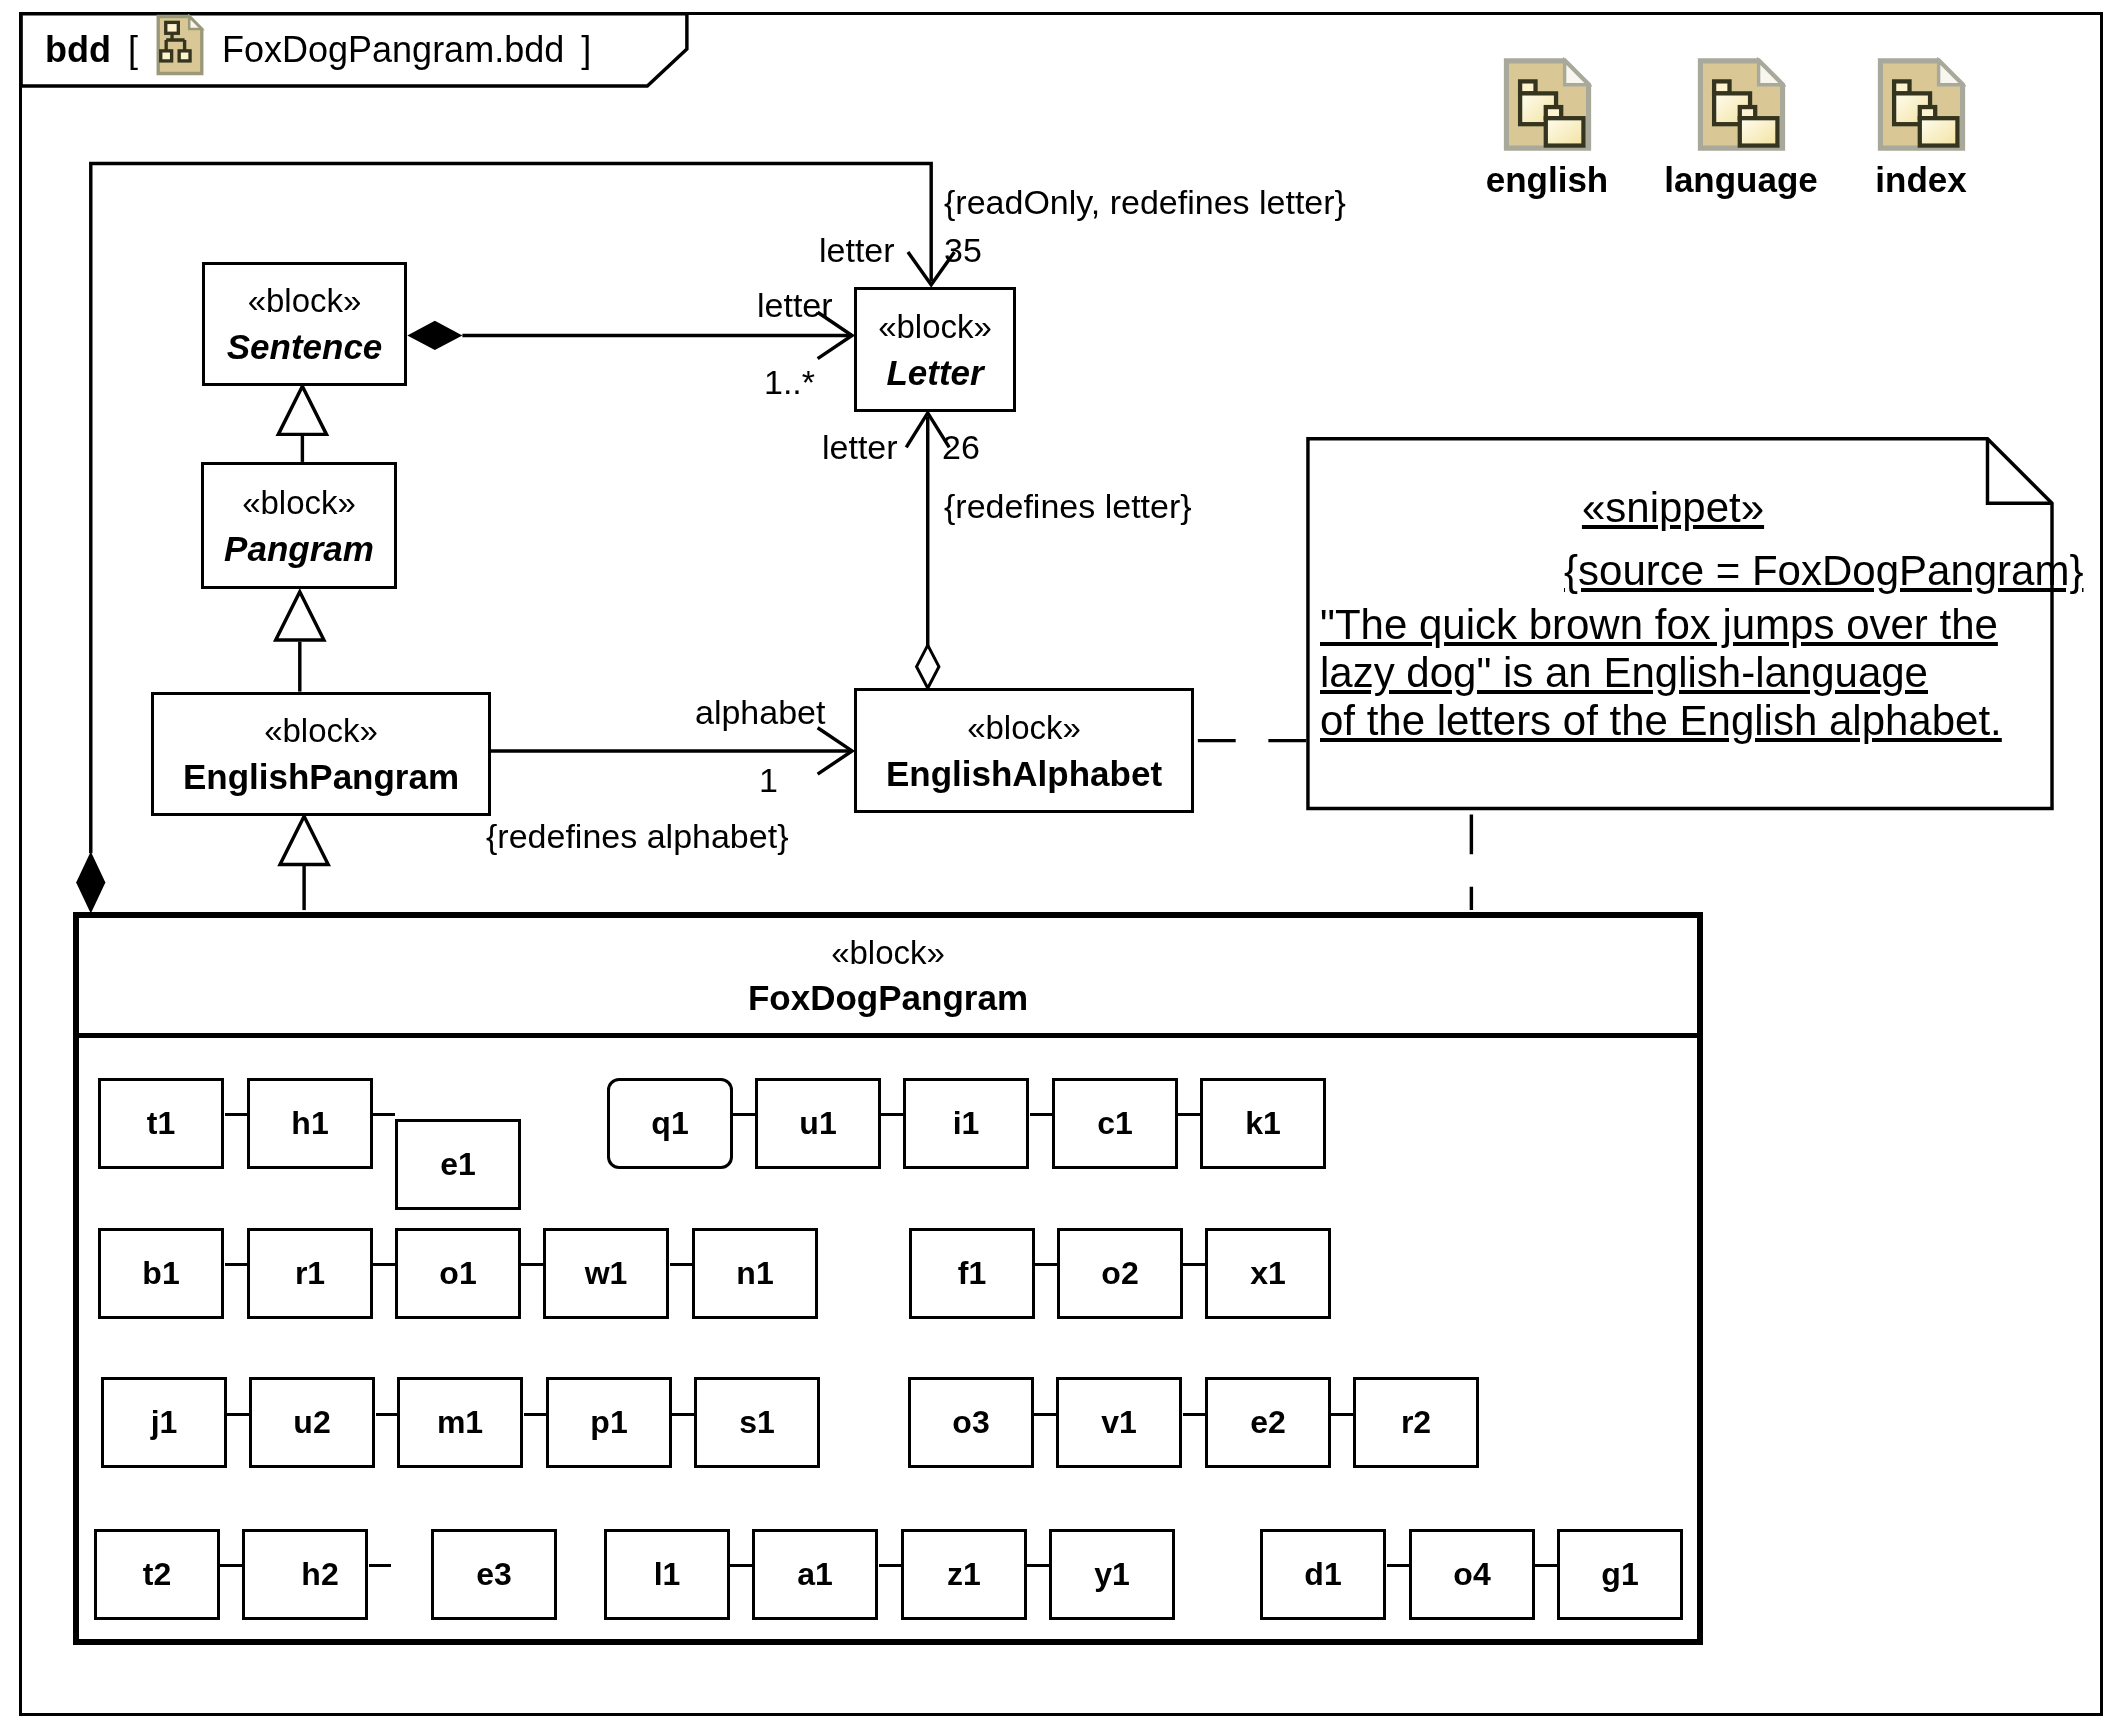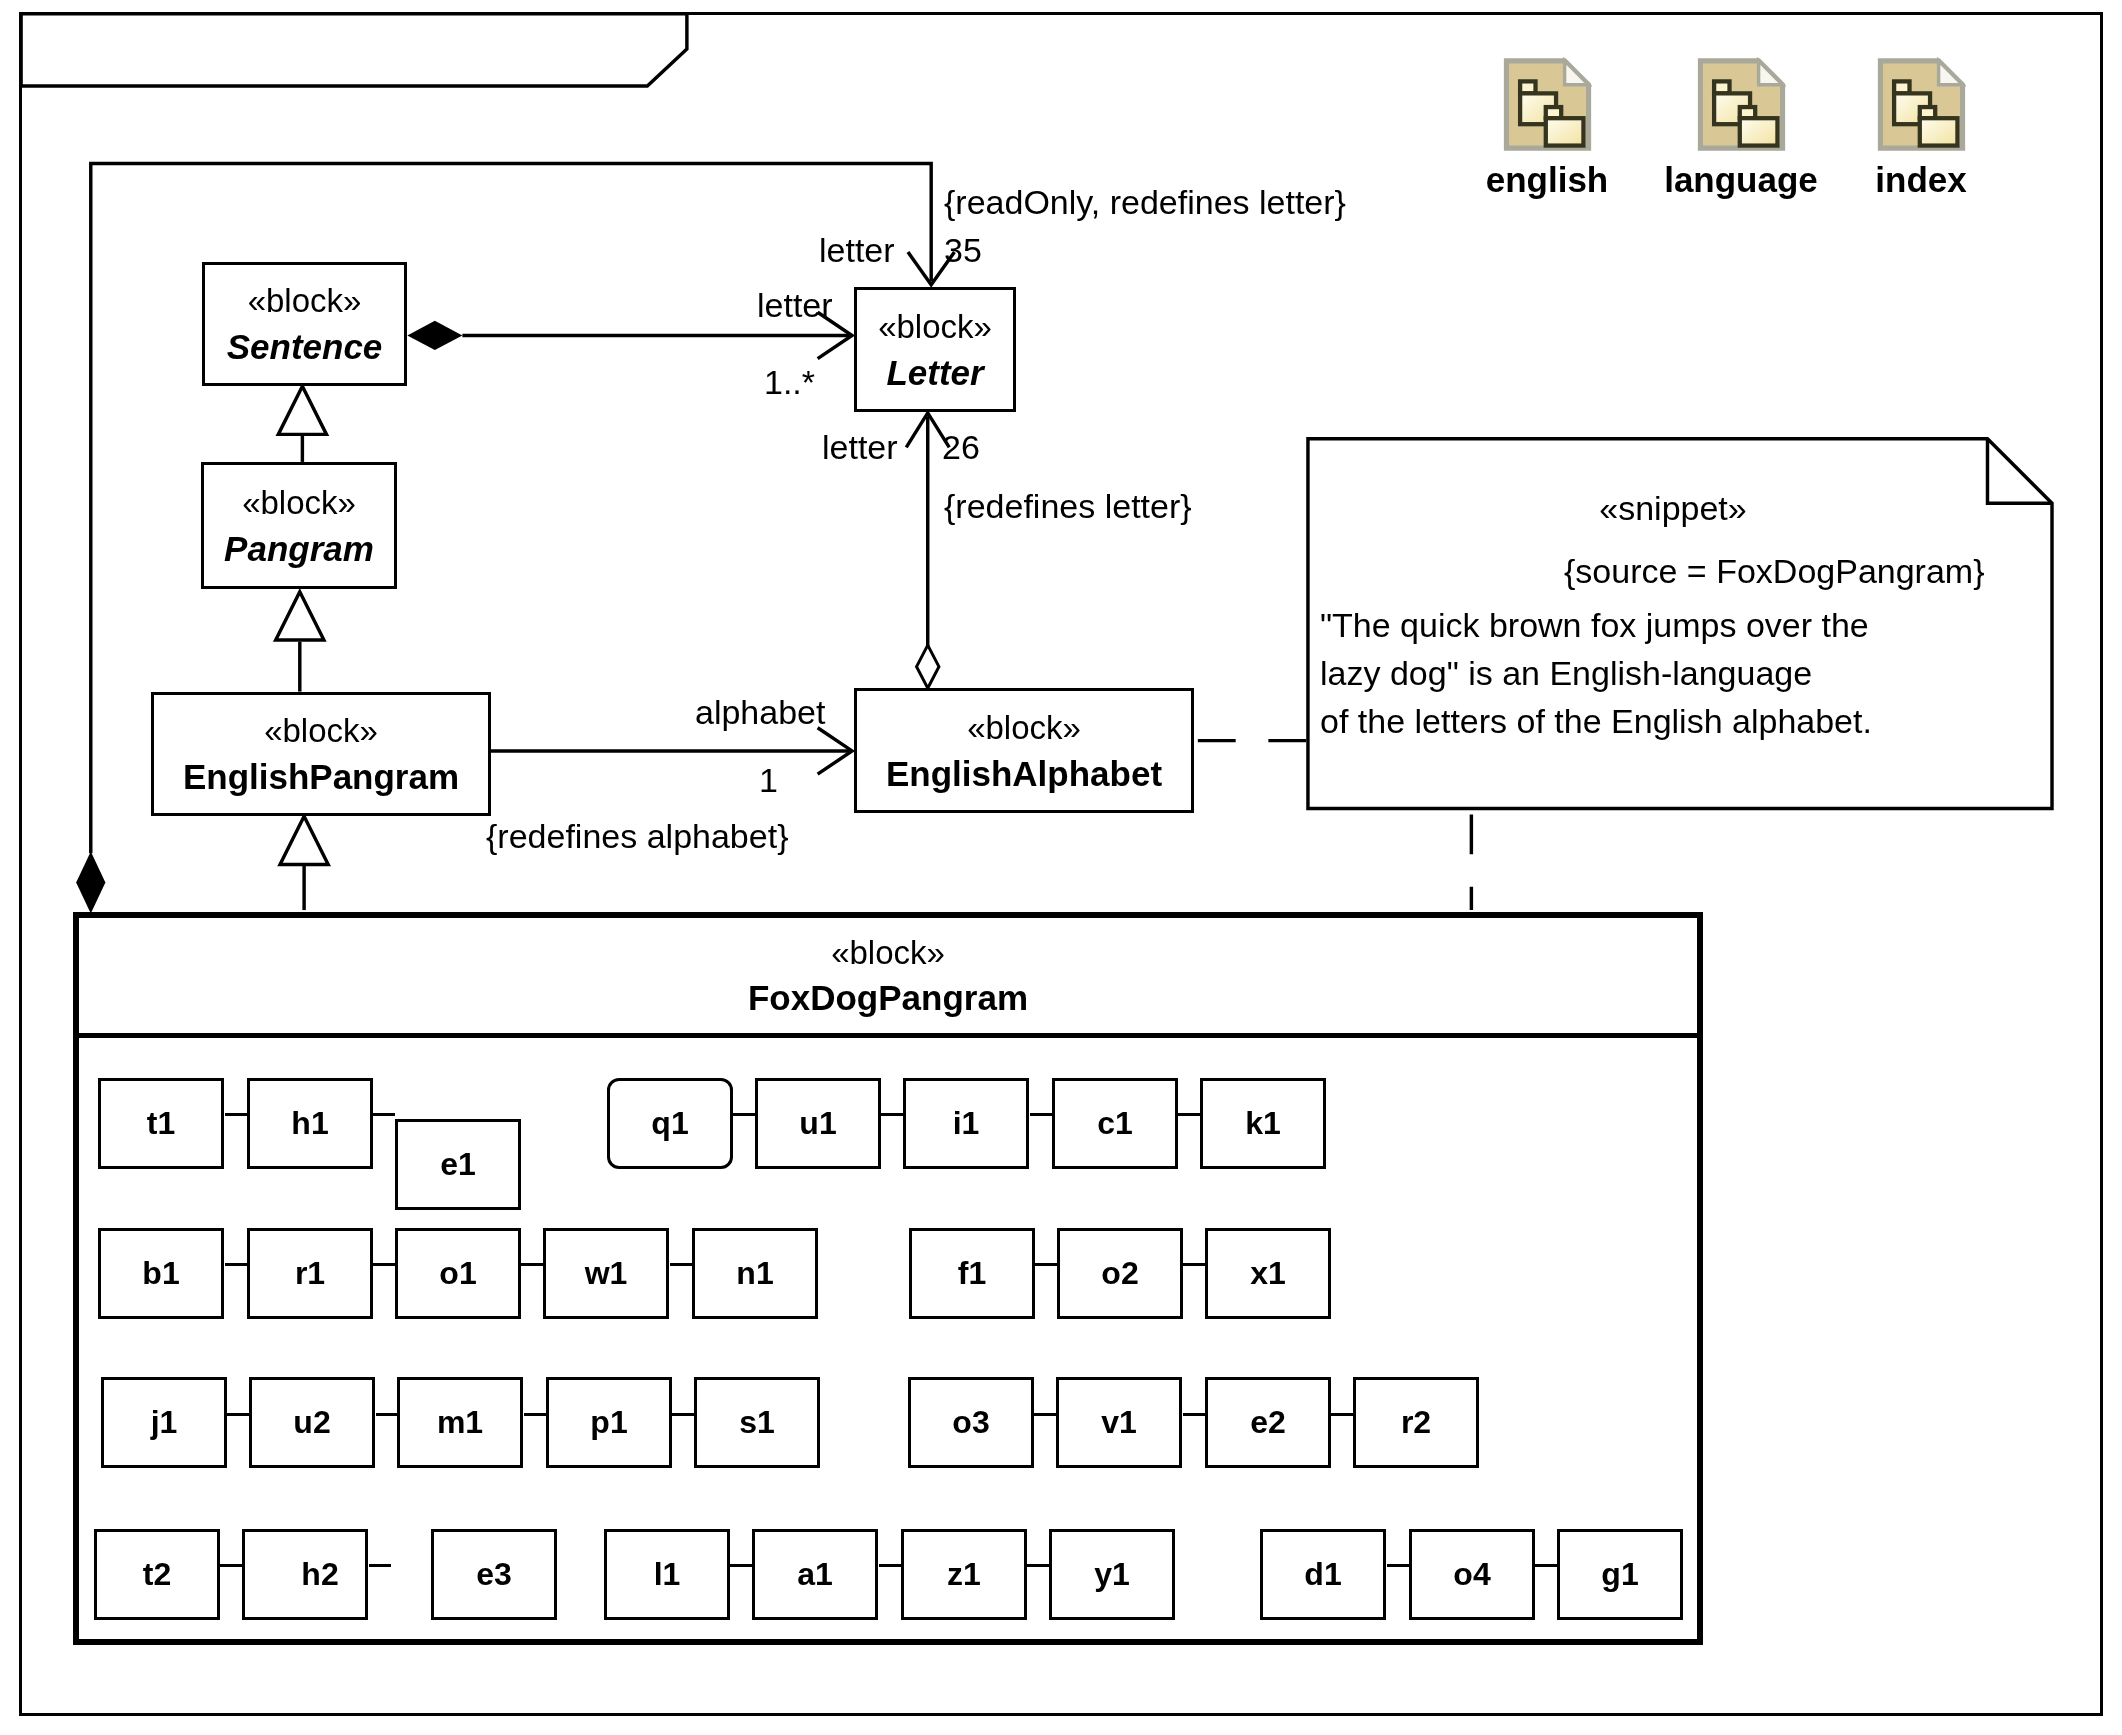--- a/index.html
+++ b/index.html
@@ -19,21 +19,21 @@
   #fox-header{width:100%;height:120px;border-bottom:5.2px solid #000;box-sizing:border-box;
               display:flex;flex-direction:column;align-items:center;justify-content:center;gap:10.3px;}
   
   .lab{position:absolute;font-size:34px;line-height:1.15;white-space:nowrap;}
   
   .part{position:absolute;width:126px;height:91px;border:3.4px solid #000;background:#fff;
         box-sizing:border-box;display:flex;align-items:center;justify-content:center;
         font-size:32px;font-weight:bold;}
   .stub{position:absolute;height:3.4px;background:#000;}
   
-  .note-text{position:absolute;font-size:34px;line-height:48px;white-space:nowrap;}
+  .note-text{position:absolute;font-size:42px;line-height:48px;white-space:nowrap;text-decoration:underline;}
   #note-stereo{left:1308px;top:484px;width:730px;text-align:center;}
   #note-source{left:1564px;top:547px;}
   #note-body{left:1320px;top:601px;}
   
   #tab-content{left:45px;top:22.4px;height:55px;display:flex;align-items:center;gap:17px;
                font-size:36px;}
   #tab-content .kw{font-weight:bold;}
   
   .palette-item{position:absolute;width:198px;display:flex;flex-direction:column;align-items:center;}
   .palette-item .plabel{font-size:35px;font-weight:bold;margin-top:6.9px;line-height:1;}
@@ -214,20 +214,36 @@
   <div class="lab" style="left:486px;top:817px">{redefines alphabet}</div>
 
   <div class="note-text" id="note-stereo">«snippet»</div>
   <div class="note-text" id="note-source">{source = FoxDogPangram}</div>
   <div class="note-text" id="note-body">
     <div>"The quick brown fox jumps over the</div>
     <div>lazy dog" is an English-language</div>
     <div>of the letters of the English alphabet.</div>
   </div>
 
+  <div id="tab-content" class="abs">
+    <span class="kw">bdd</span>
+    <span>[</span>
+    <span>
+      <svg width="50" height="62" viewBox="0 0 58 74" aria-hidden="true">
+        <polygon points="3,3 40,3 55,18 55,71 3,71" fill="#d9c795" stroke="#9a9a7a" stroke-width="4"></polygon>
+        <polygon points="40,3 40,18 55,18" fill="#f8f6ee" stroke="#9a9a7a" stroke-width="3"></polygon>
+        <path d="M19.5,23 L19.5,31 M12.5,31 L34.5,31 M12.5,31 L12.5,44 M34.5,31 L34.5,44" stroke="#35351f" stroke-width="4" fill="none"></path>
+        <rect x="12" y="10" width="15" height="13" fill="#fdf4cf" stroke="#35351f" stroke-width="4"></rect>
+        <rect x="6" y="44" width="13" height="12" fill="#fdf4cf" stroke="#35351f" stroke-width="4"></rect>
+        <rect x="28" y="44" width="13" height="12" fill="#fdf4cf" stroke="#35351f" stroke-width="4"></rect>
+      </svg>
+    </span>
+    <span>FoxDogPangram.bdd</span>
+    <span>]</span>
+  </div>
 
   <div class="palette-item" style="left:1448px;top:57px">
     <span>
       <svg width="89" height="95" viewBox="0 0 104 110" aria-hidden="true">
         <polygon points="4,4 72,4 100,32 100,106 4,106" fill="#d9c795" stroke="#a9a99b" stroke-width="6"></polygon>
         <polygon points="72,4 72,32 100,32" fill="#f8f6ee" stroke="#a9a99b" stroke-width="4"></polygon>
         <rect x="20" y="28" width="18" height="14" fill="#fdf4cf" stroke="#35351f" stroke-width="5"></rect>
         <rect x="20" y="42" width="42" height="36" fill="url(#gfold)" stroke="#35351f" stroke-width="5"></rect>
         <rect x="50" y="58" width="18" height="13" fill="#fdf4cf" stroke="#35351f" stroke-width="5"></rect>
         <rect x="50" y="71" width="44" height="32" fill="url(#gfold)" stroke="#35351f" stroke-width="5"></rect>

